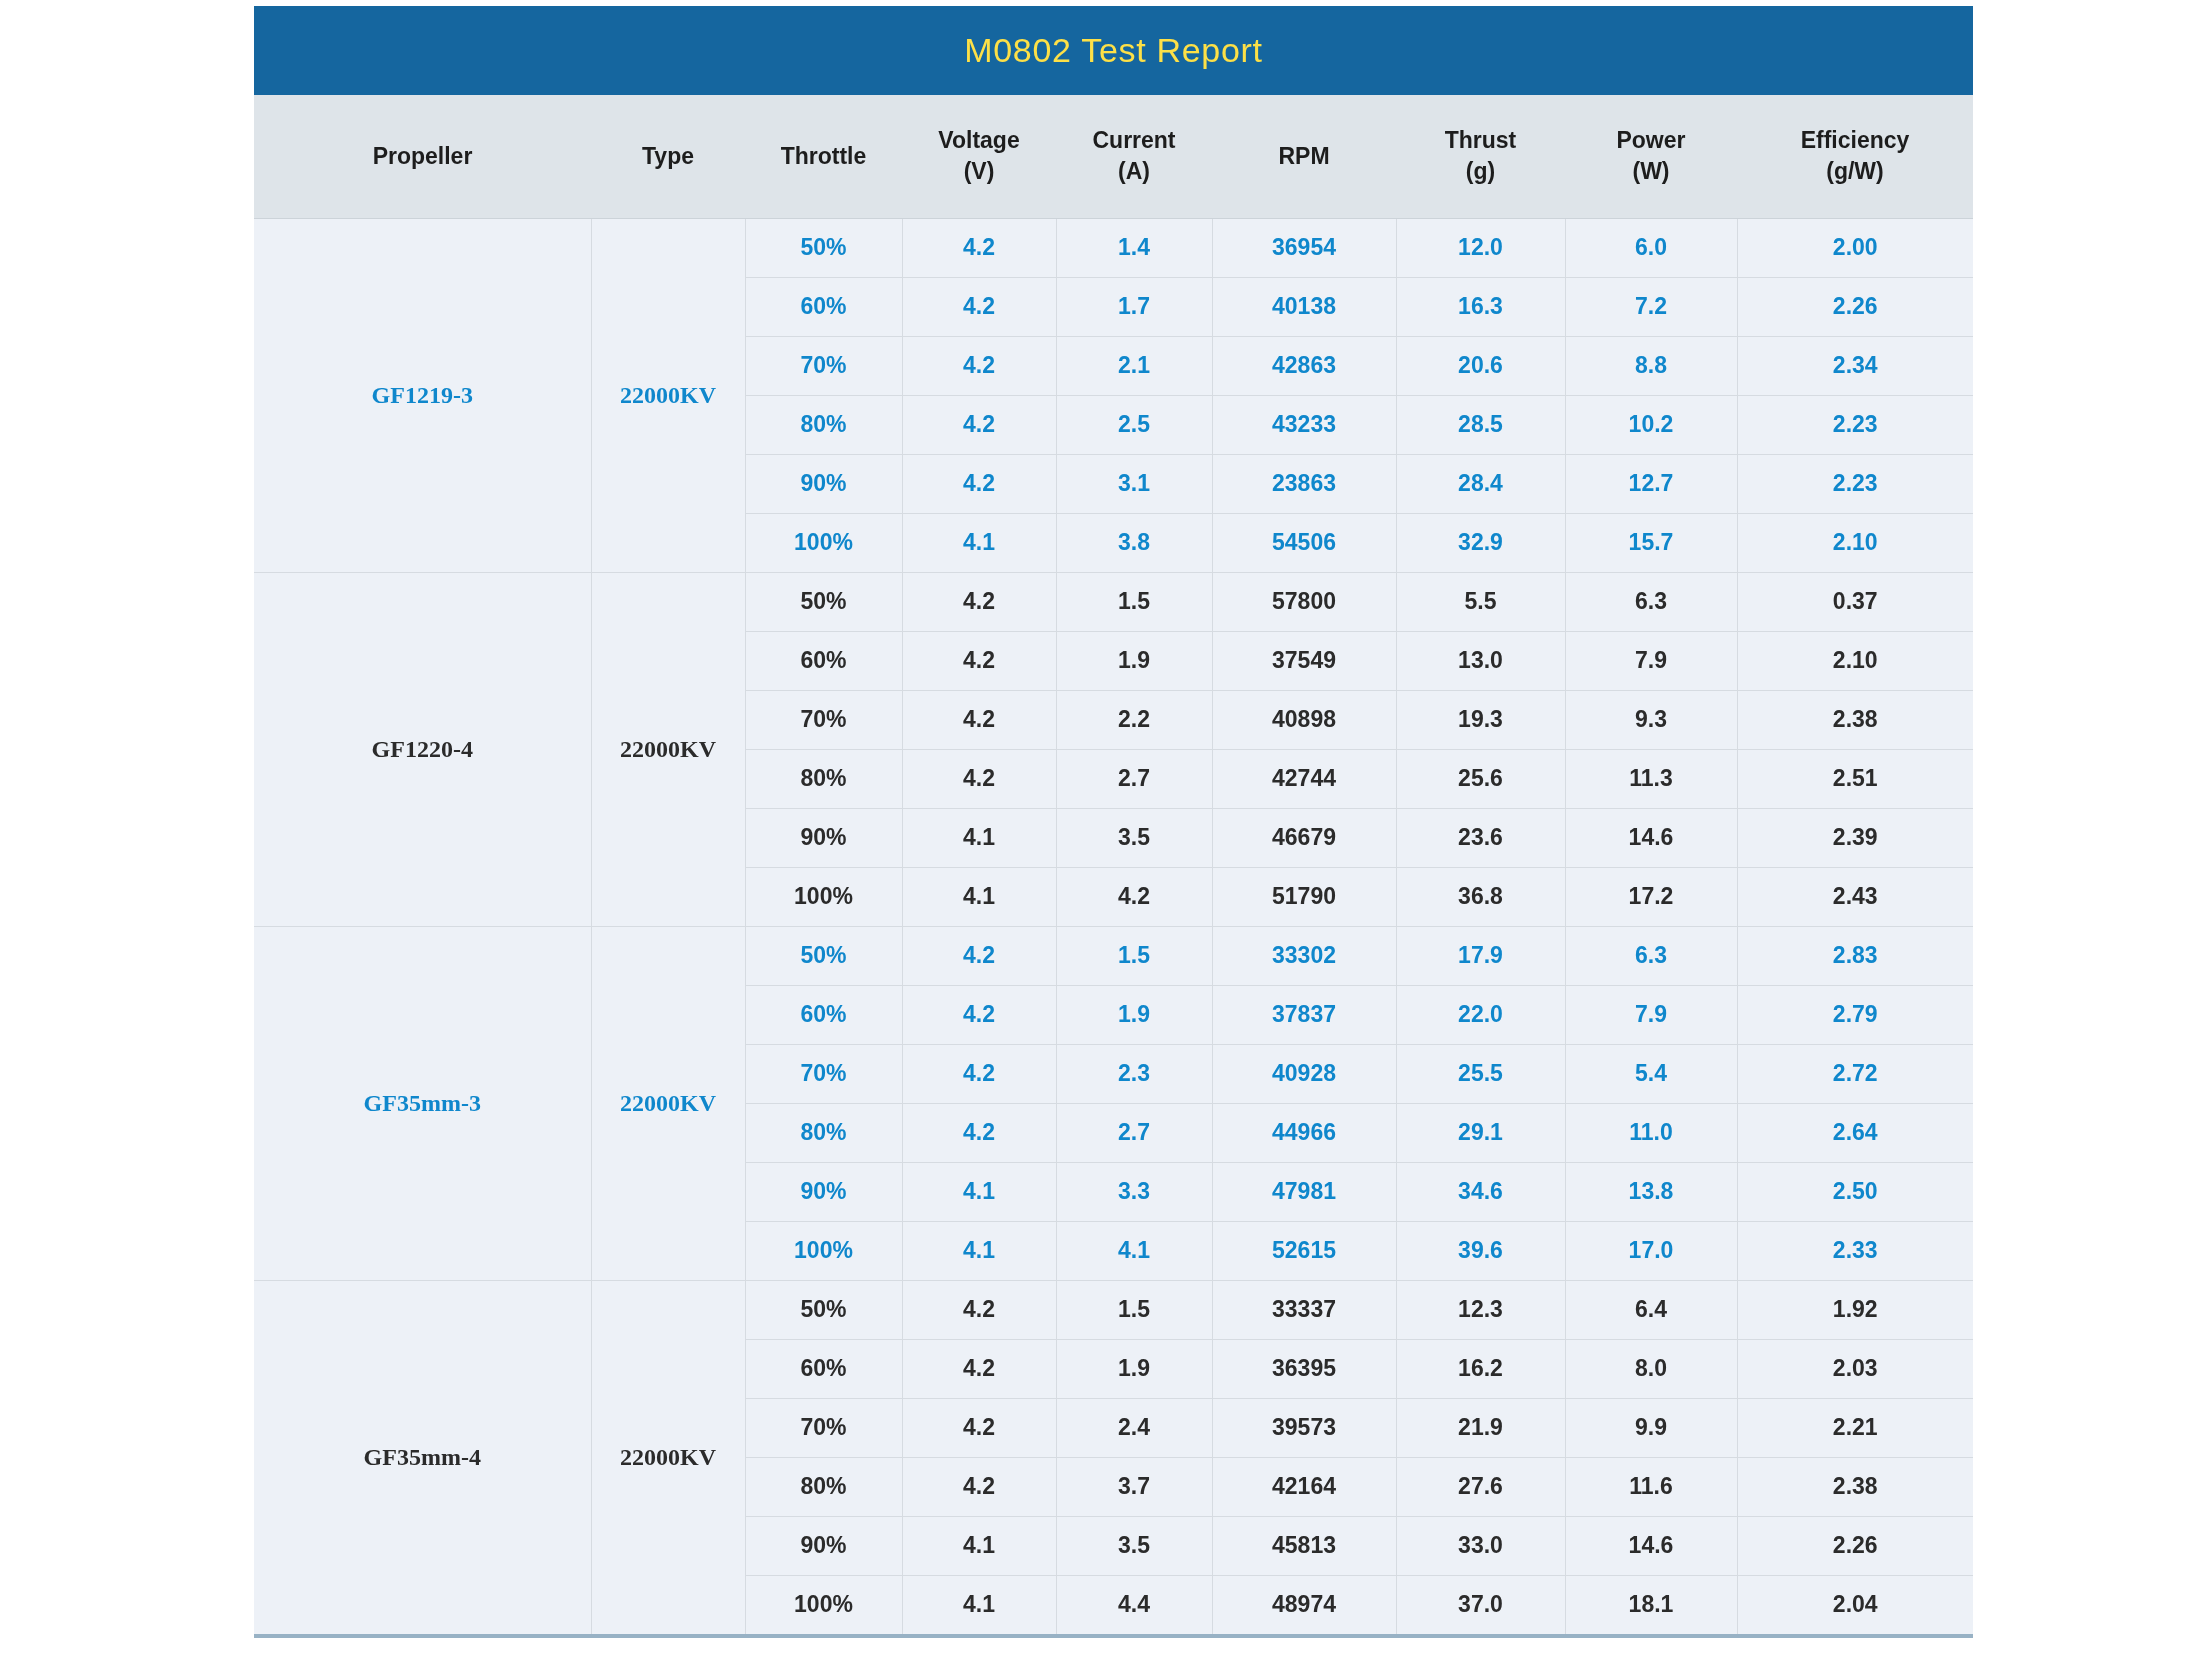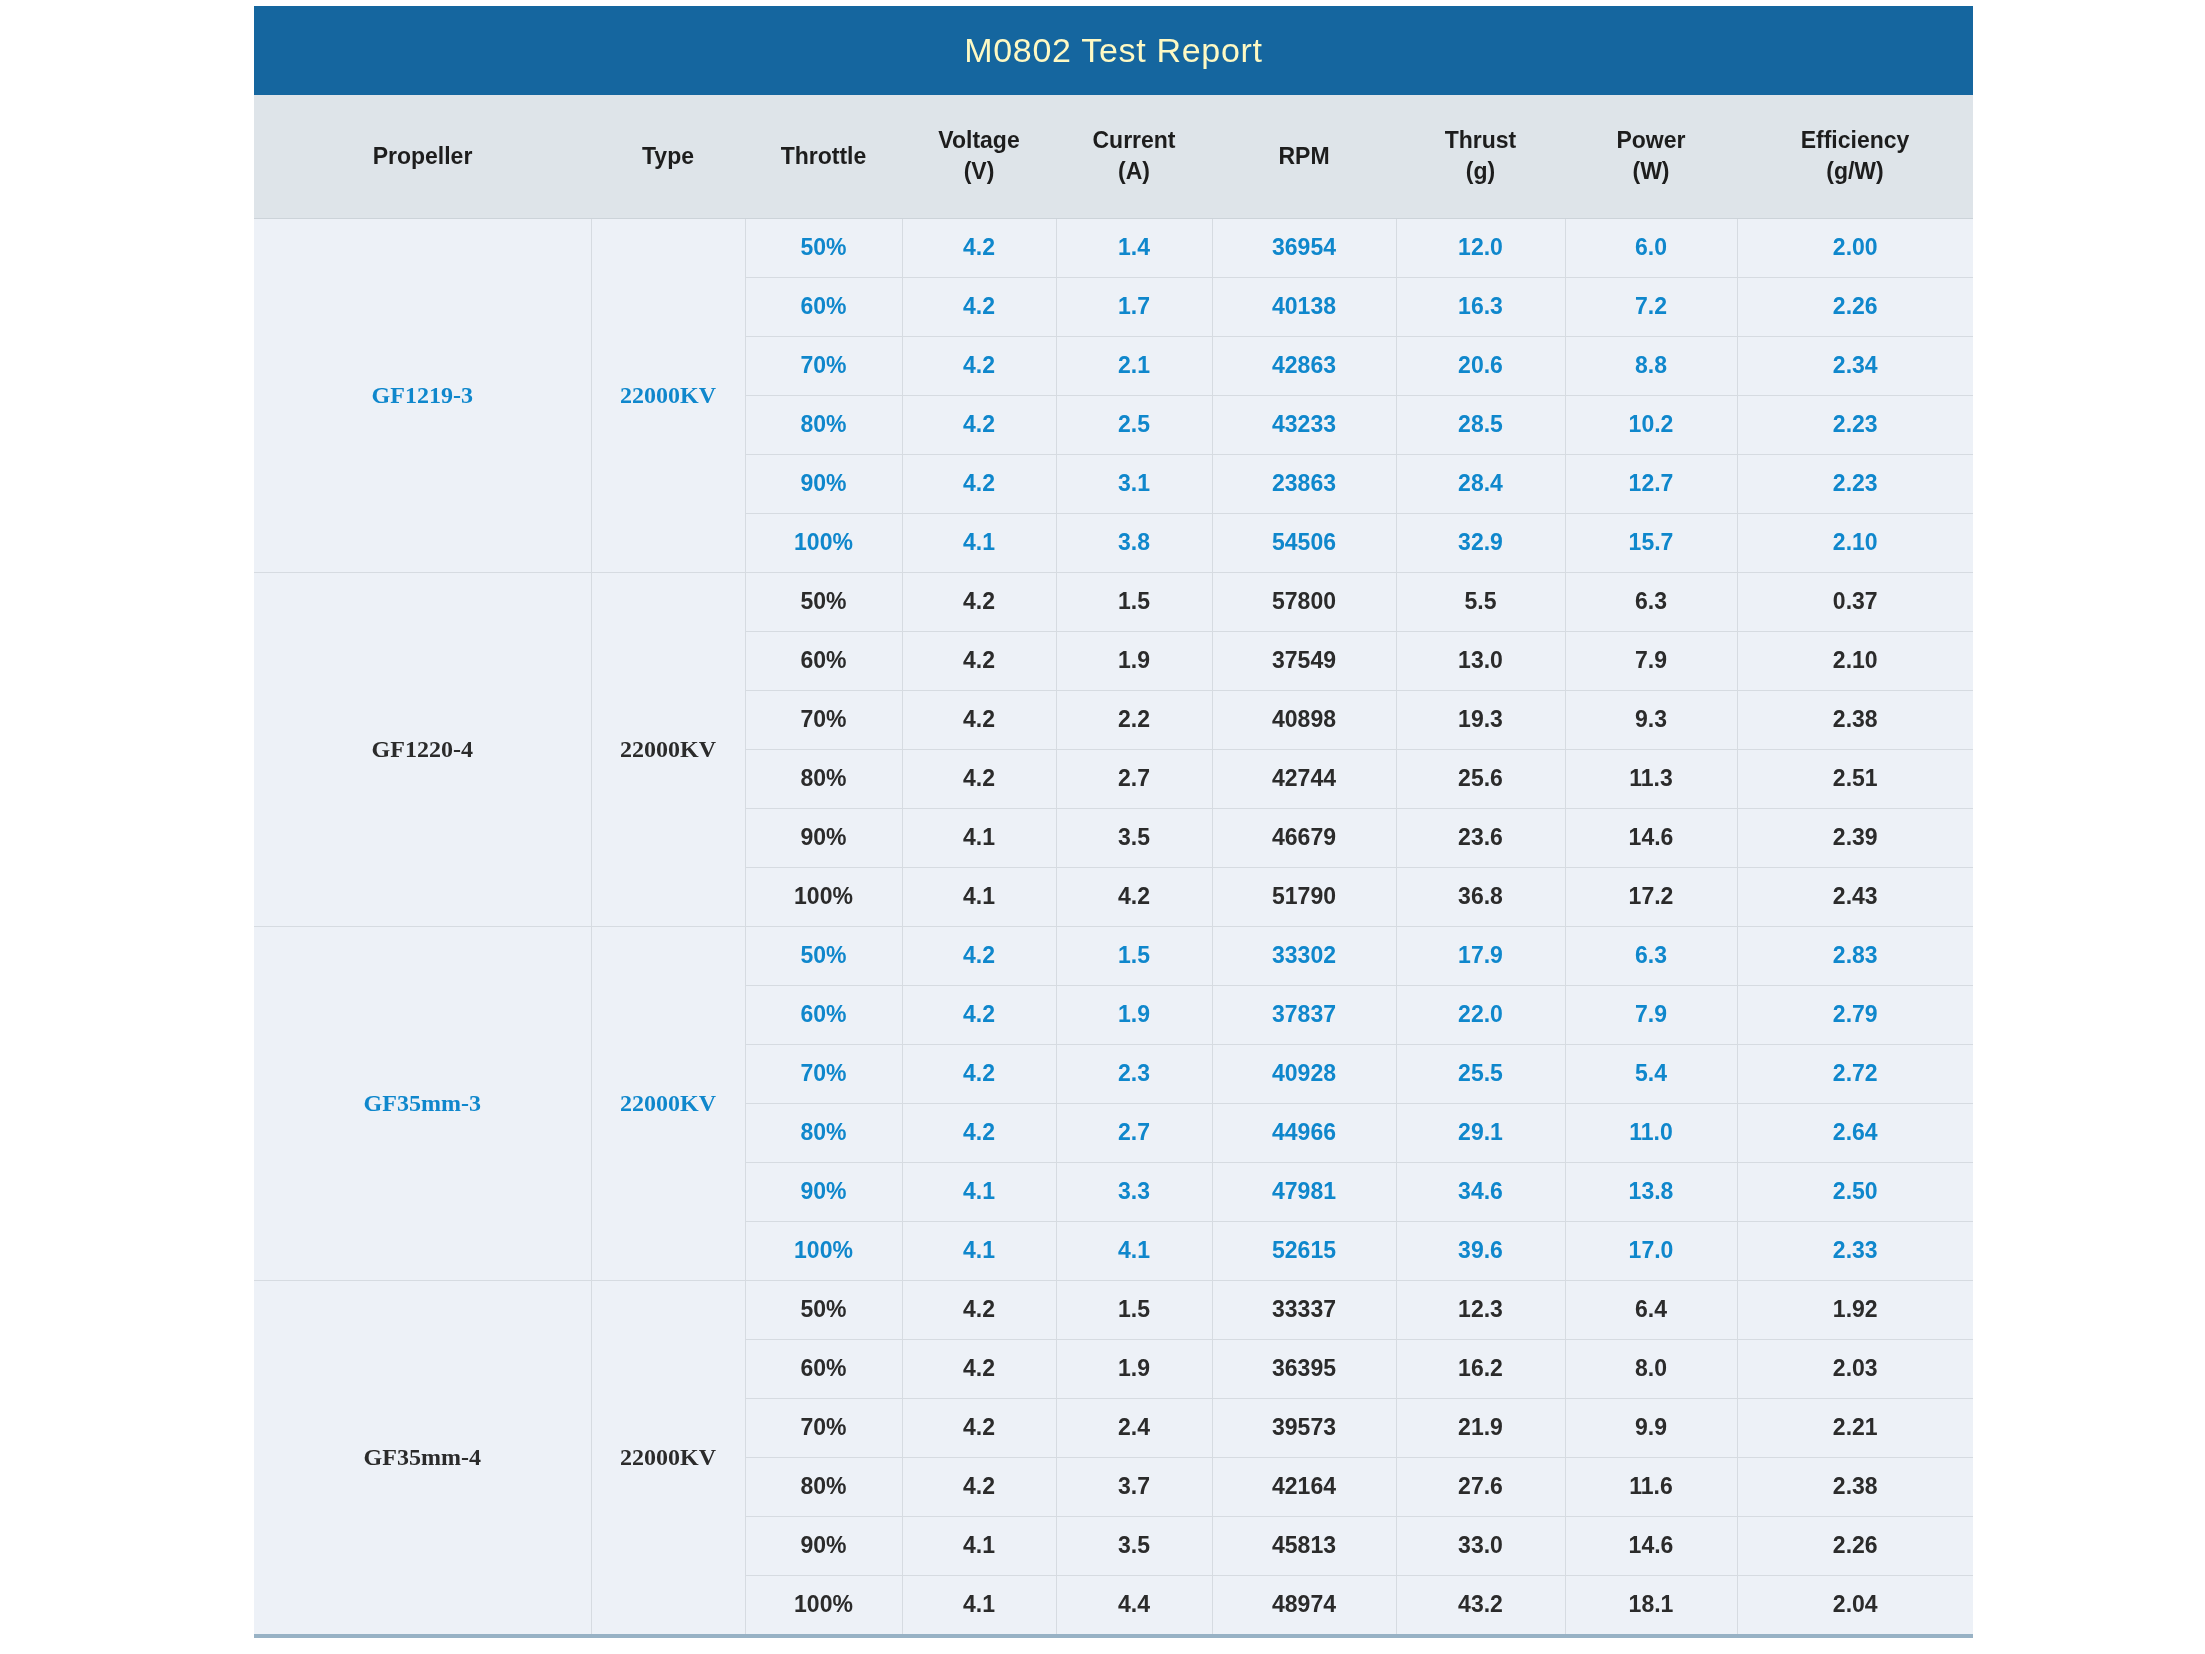--- a/index.html
+++ b/index.html
@@ -22,21 +22,21 @@
     width: 1719px;
   }
   .title-bar {
     height: 89px;
     background: #15669F;
     display: flex;
     align-items: center;
     justify-content: center;
   }
   .title-bar span {
-    color: #fef9c3;
+    color: #fde047;
     font-size: 34px;
     font-weight: 400;
     letter-spacing: 0.7px;
   }
   table.report-table {
     width: 1719px;
     border-collapse: collapse;
     table-layout: fixed;
     border: hidden; 
   }
@@ -363,21 +363,21 @@
             <td>45813</td>
             <td>33.0</td>
             <td>14.6</td>
             <td>2.26</td>
           </tr>
           <tr>
             <td>100%</td>
             <td>4.1</td>
             <td>4.4</td>
             <td>48974</td>
-            <td>43.2</td>
+            <td>37.0</td>
             <td>18.1</td>
             <td>2.04</td>
           </tr>
         </tbody>
     </table>
 
     <div class="bottom-line"></div>
   </div>
 </div>
 

